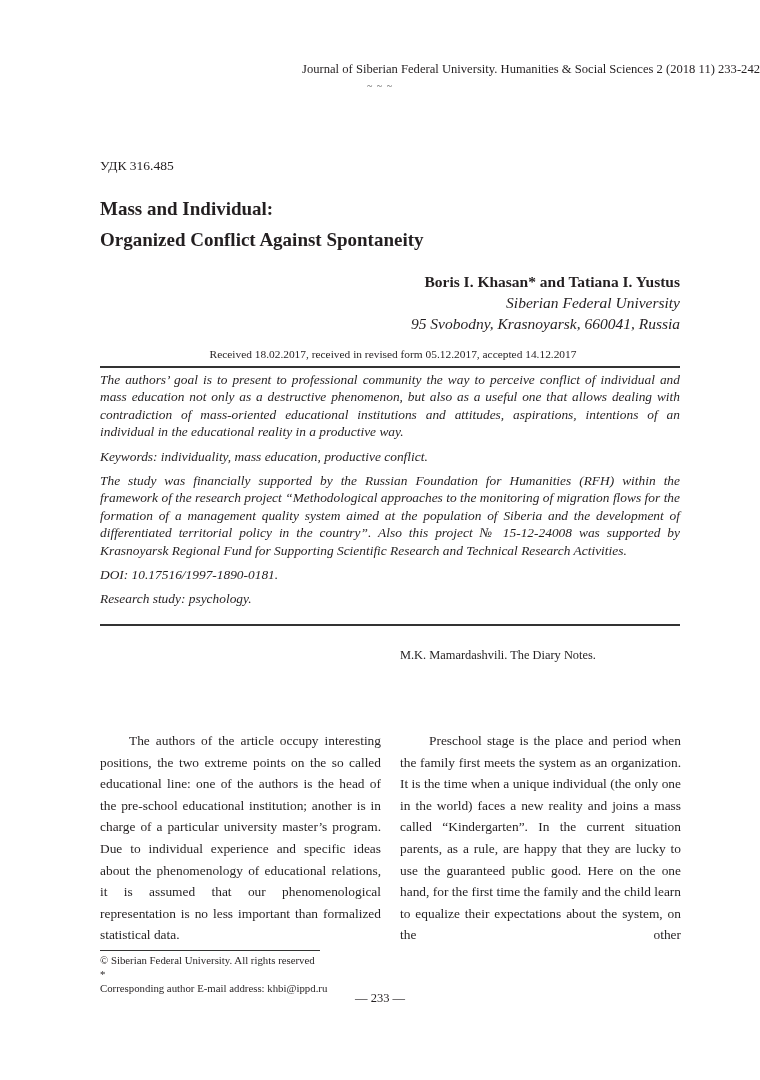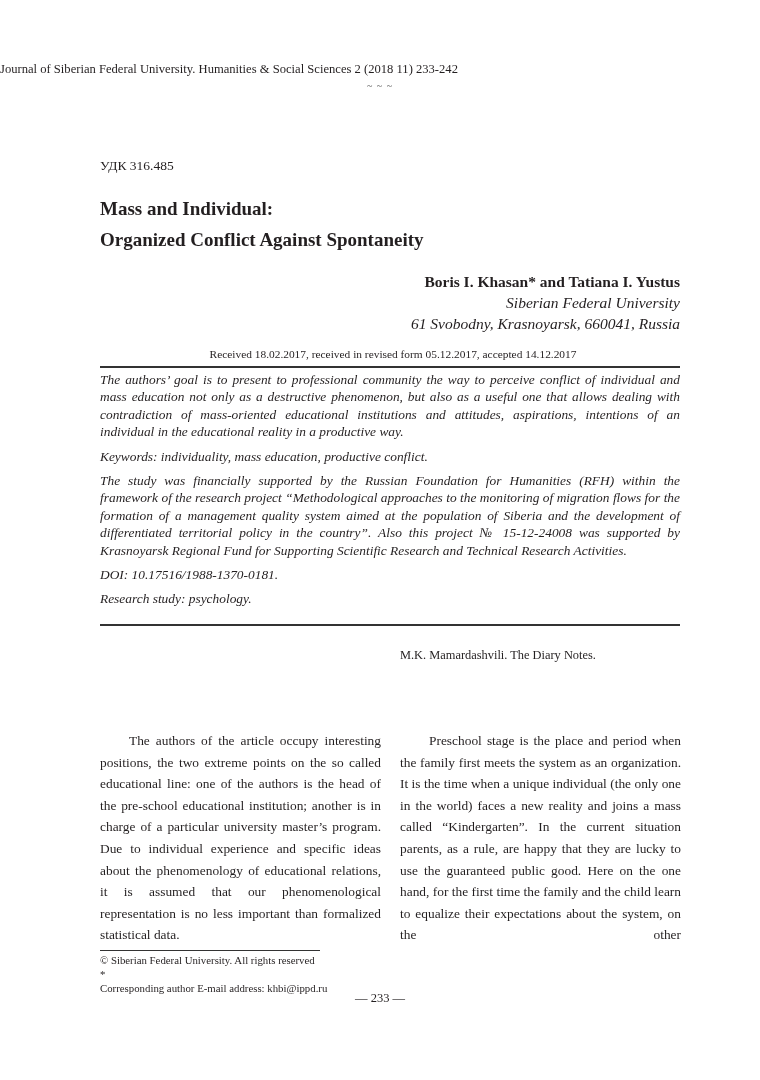--- a/index.html
+++ b/index.html
@@ -1,19 +1,19 @@
 <!DOCTYPE html>
 <html><head>
 <meta charset="utf-8">
 <style>
   html, body { margin:0; padding:0; background:#ffffff; }
   body { width:760px; height:1080px; position:relative; overflow:hidden;
          font-family:"Liberation Serif", "DejaVu Serif", serif; color:#231f20; }
   .abs { position:absolute; }
-  .journal { left:0; width:760px; top:62px; text-align:left; font-size:12.6px; }
+  .journal { left:0; width:760px; top:62px; text-align:right; font-size:12.6px; }
   .tilde { left:0; width:760px; top:80px; text-align:center; font-size:10px; color:#555; letter-spacing:1px; }
   .udk { left:100px; top:158px; font-size:13.5px; }
   .title { left:100px; top:193px; font-size:19px; font-weight:bold; line-height:31px; }
   .authors { right:80px; top:271px; text-align:right; font-size:15.5px; line-height:21px; }
   .authors .names { font-weight:bold; }
   .authors .aff { font-style:italic; }
   .received { left:0; width:760px; padding-left:13px; top:348px; text-align:center; font-size:11.4px; }
   .rule { left:100px; width:580px; height:1.5px; background:#333; }
   .rule1 { top:366px; }
   .rule2 { top:624px; }
@@ -41,31 +41,31 @@
 <div class="abs udk">УДК 316.485</div>
 
 <div class="abs title">
   <div>Mass and Individual:</div>
   <div>Organized Conflict Against Spontaneity</div>
 </div>
 
 <div class="abs authors">
   <div class="names">Boris I. Khasan* and Tatiana I. Yustus</div>
   <div class="aff">Siberian Federal University</div>
-  <div class="aff">61 Svobodny, Krasnoyarsk, 660041, Russia</div>
+  <div class="aff">95 Svobodny, Krasnoyarsk, 660041, Russia</div>
 </div>
 
 <div class="abs received">Received 18.02.2017, received in revised form 05.12.2017, accepted 14.12.2017</div>
 <div class="abs rule rule1"></div>
 
 <div class="abs abstract">
   <p>The authors’ goal is to present to professional community the way to perceive conflict of individual and mass education not only as a destructive phenomenon, but also as a useful one that allows dealing with contradiction of mass-oriented educational institutions and attitudes, aspirations, intentions of an individual in the educational reality in a productive way.</p>
   <p>Keywords: individuality, mass education, productive conflict.</p>
   <p>The study was financially supported by the Russian Foundation for Humanities (RFH) within the framework of the research project “Methodological approaches to the monitoring of migration flows for the formation of a management quality system aimed at the population of Siberia and the development of differentiated territorial policy in the country”. Also this project № 15-12-24008 was supported by Krasnoyarsk Regional Fund for Supporting Scientific Research and Technical Research Activities.</p>
-  <p>DOI: 10.17516/1988-1370-0181.</p>
+  <p>DOI: 10.17516/1997-1890-0181.</p>
   <p>Research study: psychology.</p>
 </div>
 <div class="abs rule rule2"></div>
 
 <div class="abs epigraph">
   <div class="attr">M.K. Mamardashvili. The Diary Notes.</div>
 </div>
 
 <div class="abs col col-left">
   <p>The authors of the article occupy interesting positions, the two extreme points on the so called educational line: one of the authors is the head of the pre-school educational institution; another is in charge of a particular university master’s program. Due to individual experience and specific ideas about the phenomenology of educational relations, it is assumed that our phenomenological representation is no less important than formalized statistical data.</p>

